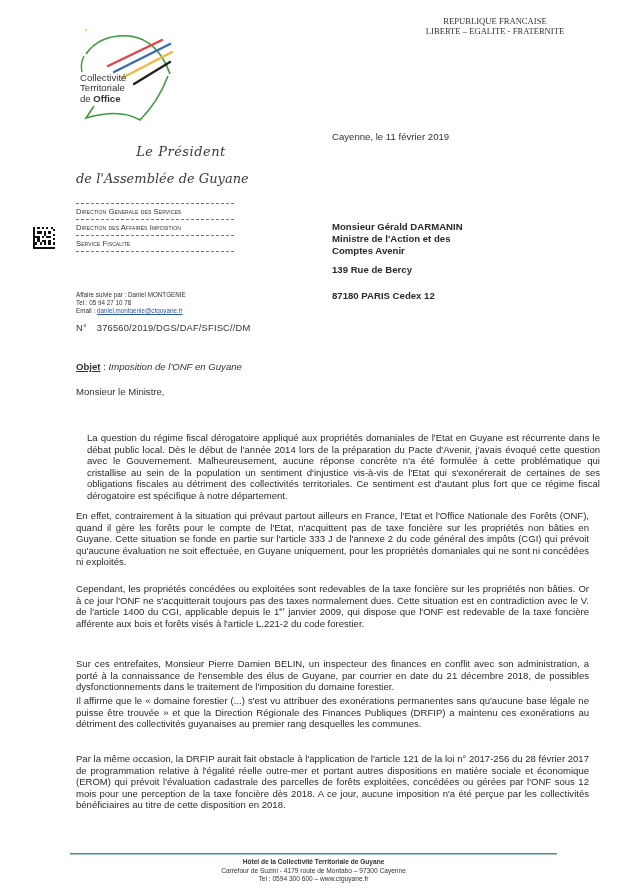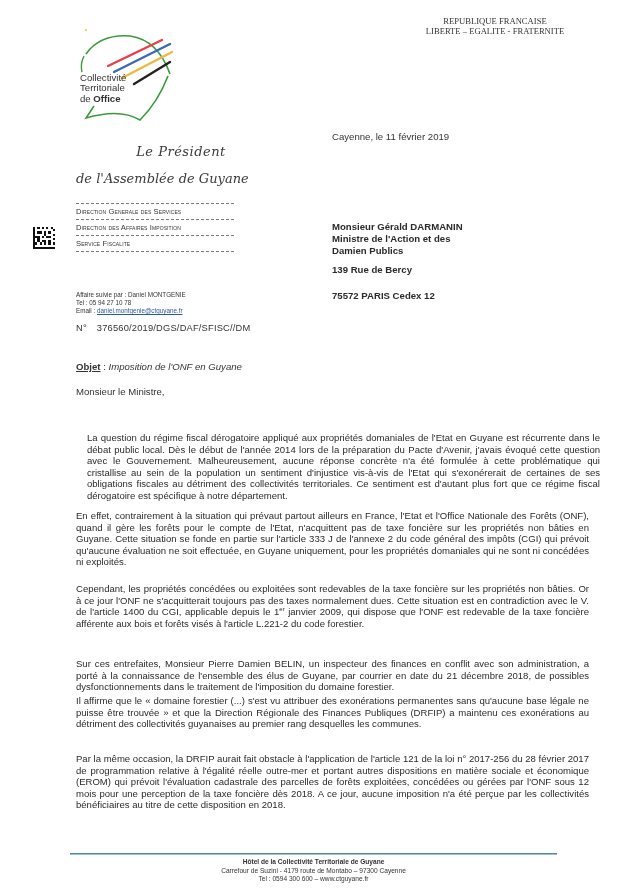--- a/index.html
+++ b/index.html
@@ -127,24 +127,24 @@
   <div><span>Email : </span><a>daniel.montgenie@ctguyane.fr</a></div>
 </div>
 <div class="abs ref">
   <span>N°</span><span class="num">376560/2019/DGS/DAF/SFISC//DM</span>
 </div>
 
 <div class="abs date">Cayenne, le 11 février 2019</div>
 <div class="abs addr">
   <div>Monsieur Gérald DARMANIN</div>
   <div>Ministre de l'Action et des</div>
-  <div>Damien Publics</div>
+  <div>Comptes Avenir</div>
 </div>
 <div class="abs addr-street">139 Rue de Bercy</div>
-<div class="abs addr-city">75572 PARIS Cedex 12</div>
+<div class="abs addr-city">87180 PARIS Cedex 12</div>
 
 <div class="abs objet">
   <span class="lbl">Objet</span><span> : </span><span class="val">Imposition de l'ONF en Guyane</span>
 </div>
 <div class="abs salut">Monsieur le Ministre,</div>
 
 <div class="abs body-text p1">La question du régime fiscal dérogatoire appliqué aux propriétés domaniales de l'Etat en Guyane est récurrente dans le débat public local. Dès le début de l'année 2014 lors de la préparation du Pacte d'Avenir, j'avais évoqué cette question avec le Gouvernement. Malheureusement, aucune réponse concrète n'a été formulée à cette problématique qui cristallise au sein de la population un sentiment d'injustice vis-à-vis de l'Etat qui s'exonérerait de certaines de ses obligations fiscales au détriment des collectivités territoriales. Ce sentiment est d'autant plus fort que ce régime fiscal dérogatoire est spécifique à notre département.</div>
 <div class="abs body-text p2">En effet, contrairement à la situation qui prévaut partout ailleurs en France, l'Etat et l'Office Nationale des Forêts (ONF), quand il gère les forêts pour le compte de l'Etat, n'acquittent pas de taxe foncière sur les propriétés non bâties en Guyane. Cette situation se fonde en partie sur l'article 333 J de l'annexe 2 du code général des impôts (CGI) qui prévoit qu'aucune évaluation ne soit effectuée, en Guyane uniquement, pour les propriétés domaniales qui ne sont ni concédées ni exploités.</div>
 <div class="abs body-text p3"><span>Cependant, les propriétés concédées ou exploitées sont redevables de la taxe foncière sur les propriétés non bâties. Or à ce jour l'ONF ne s'acquitterait toujours pas des taxes normalement dues. Cette situation est en contradiction avec le V. de l'article 1400 du CGI, applicable depuis le 1</span><sup>er</sup><span> janvier 2009, qui dispose que l'ONF est redevable de la taxe foncière afférente aux bois et forêts visés à l'article L.221-2 du code forestier.</span></div>
 <div class="abs body-text p4">Sur ces entrefaites, Monsieur Pierre Damien BELIN, un inspecteur des finances en conflit avec son administration, a porté à la connaissance de l'ensemble des élus de Guyane, par courrier en date du 21 décembre 2018, de possibles dysfonctionnements dans le traitement de l'imposition du domaine forestier.</div>

